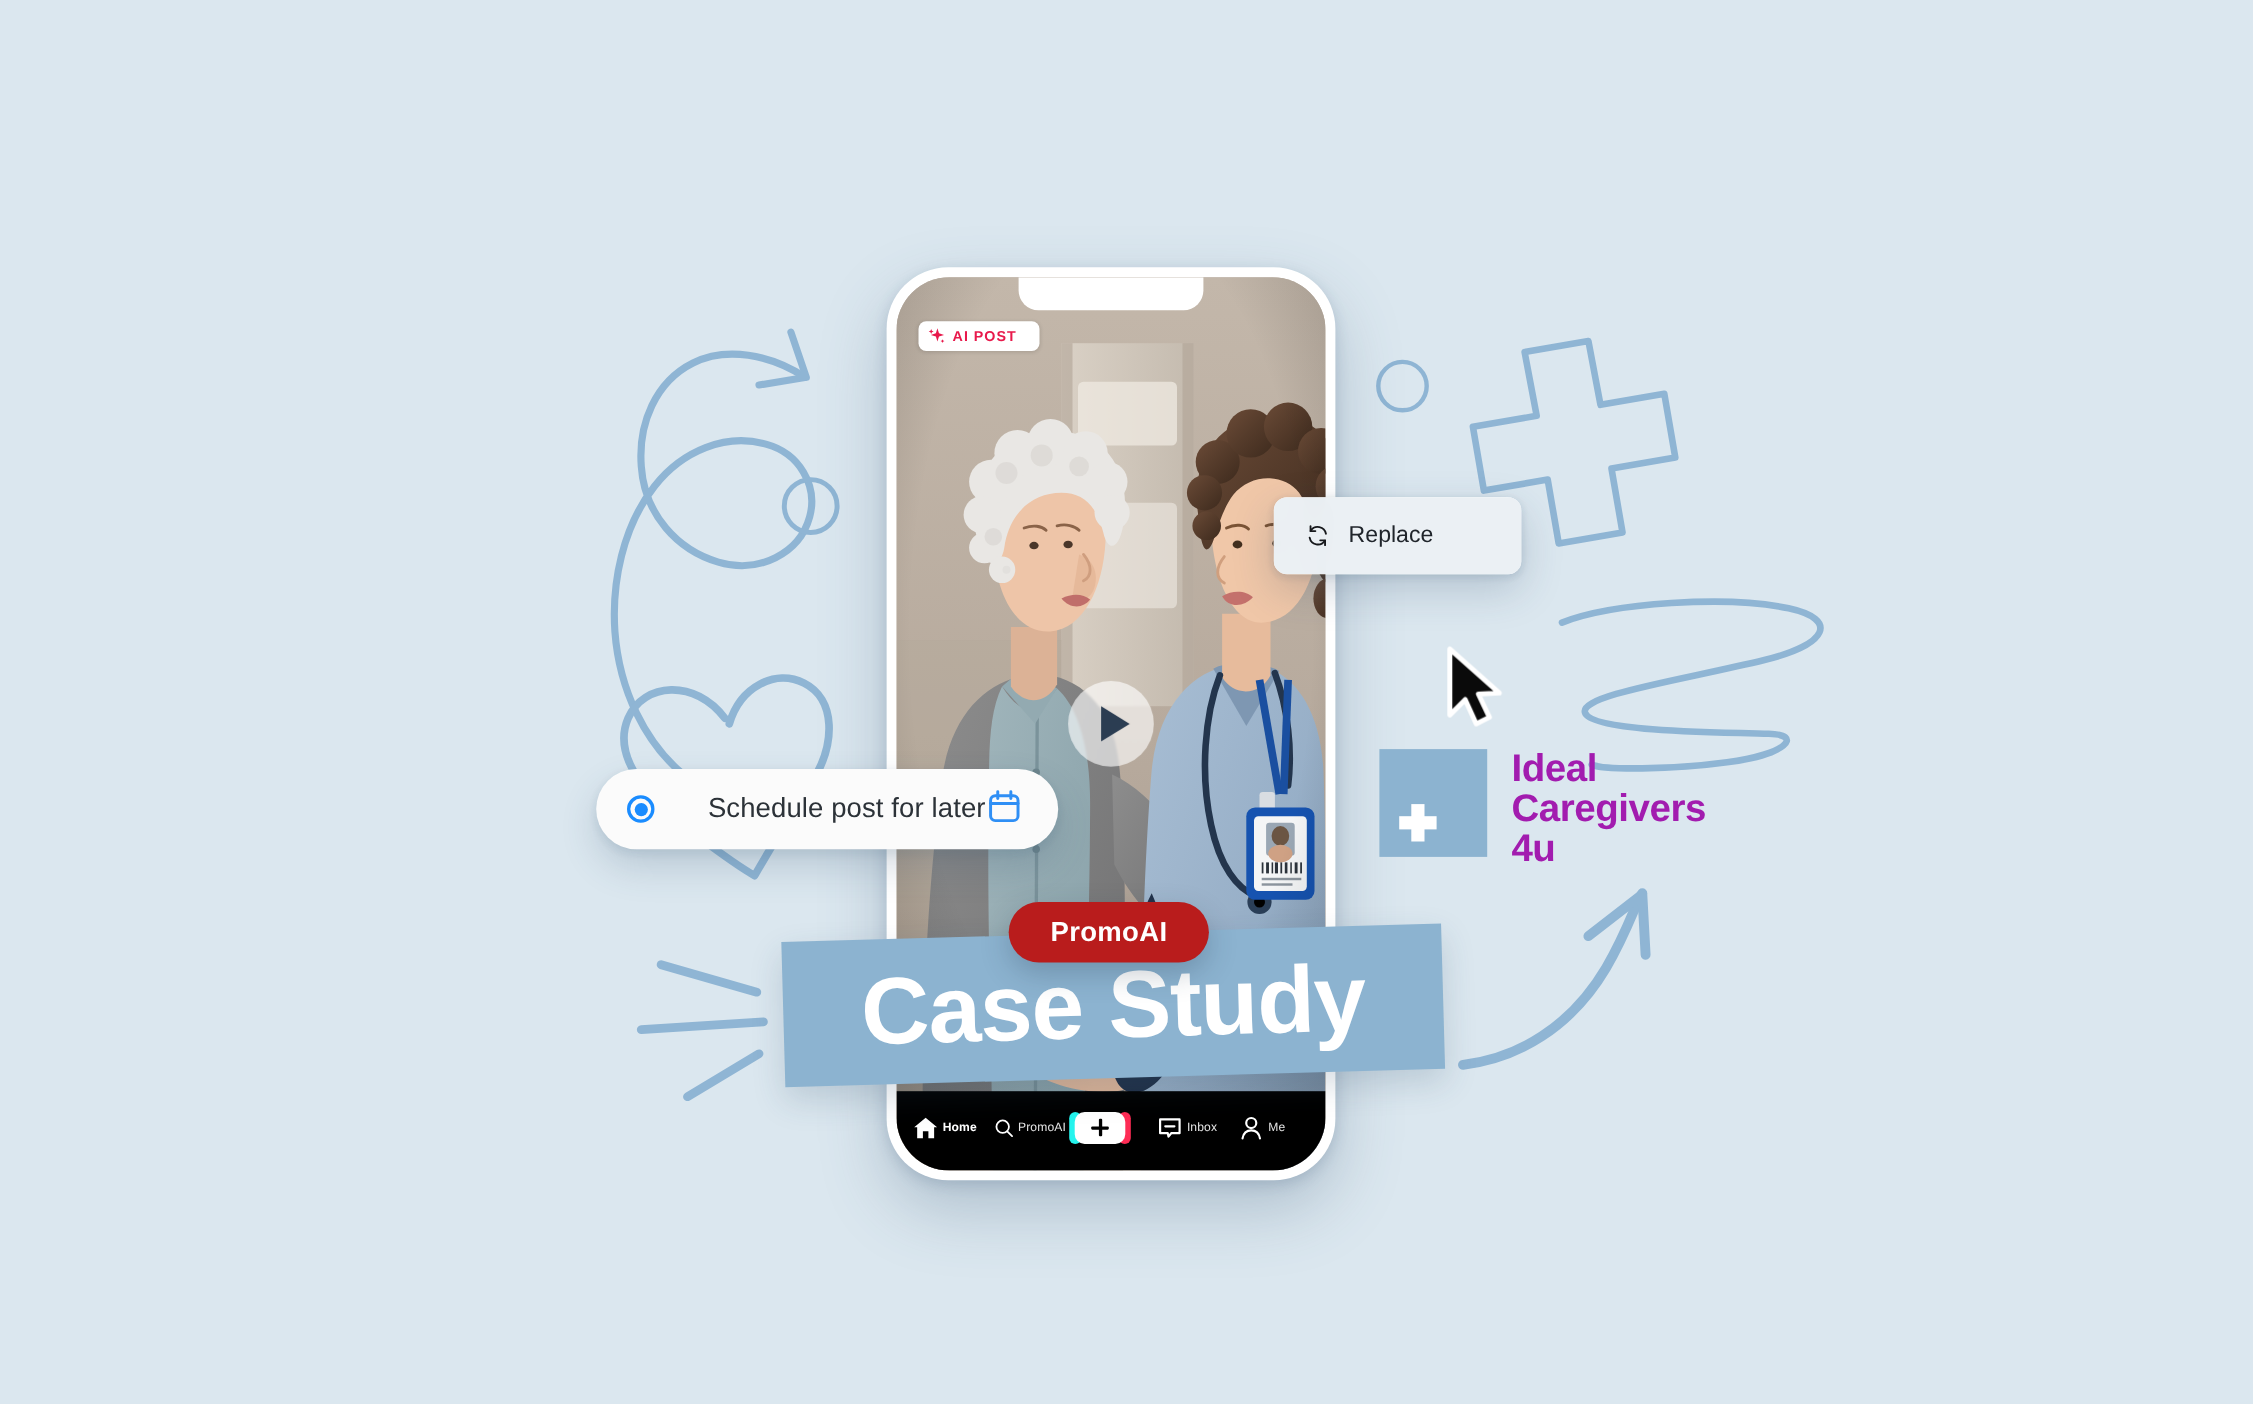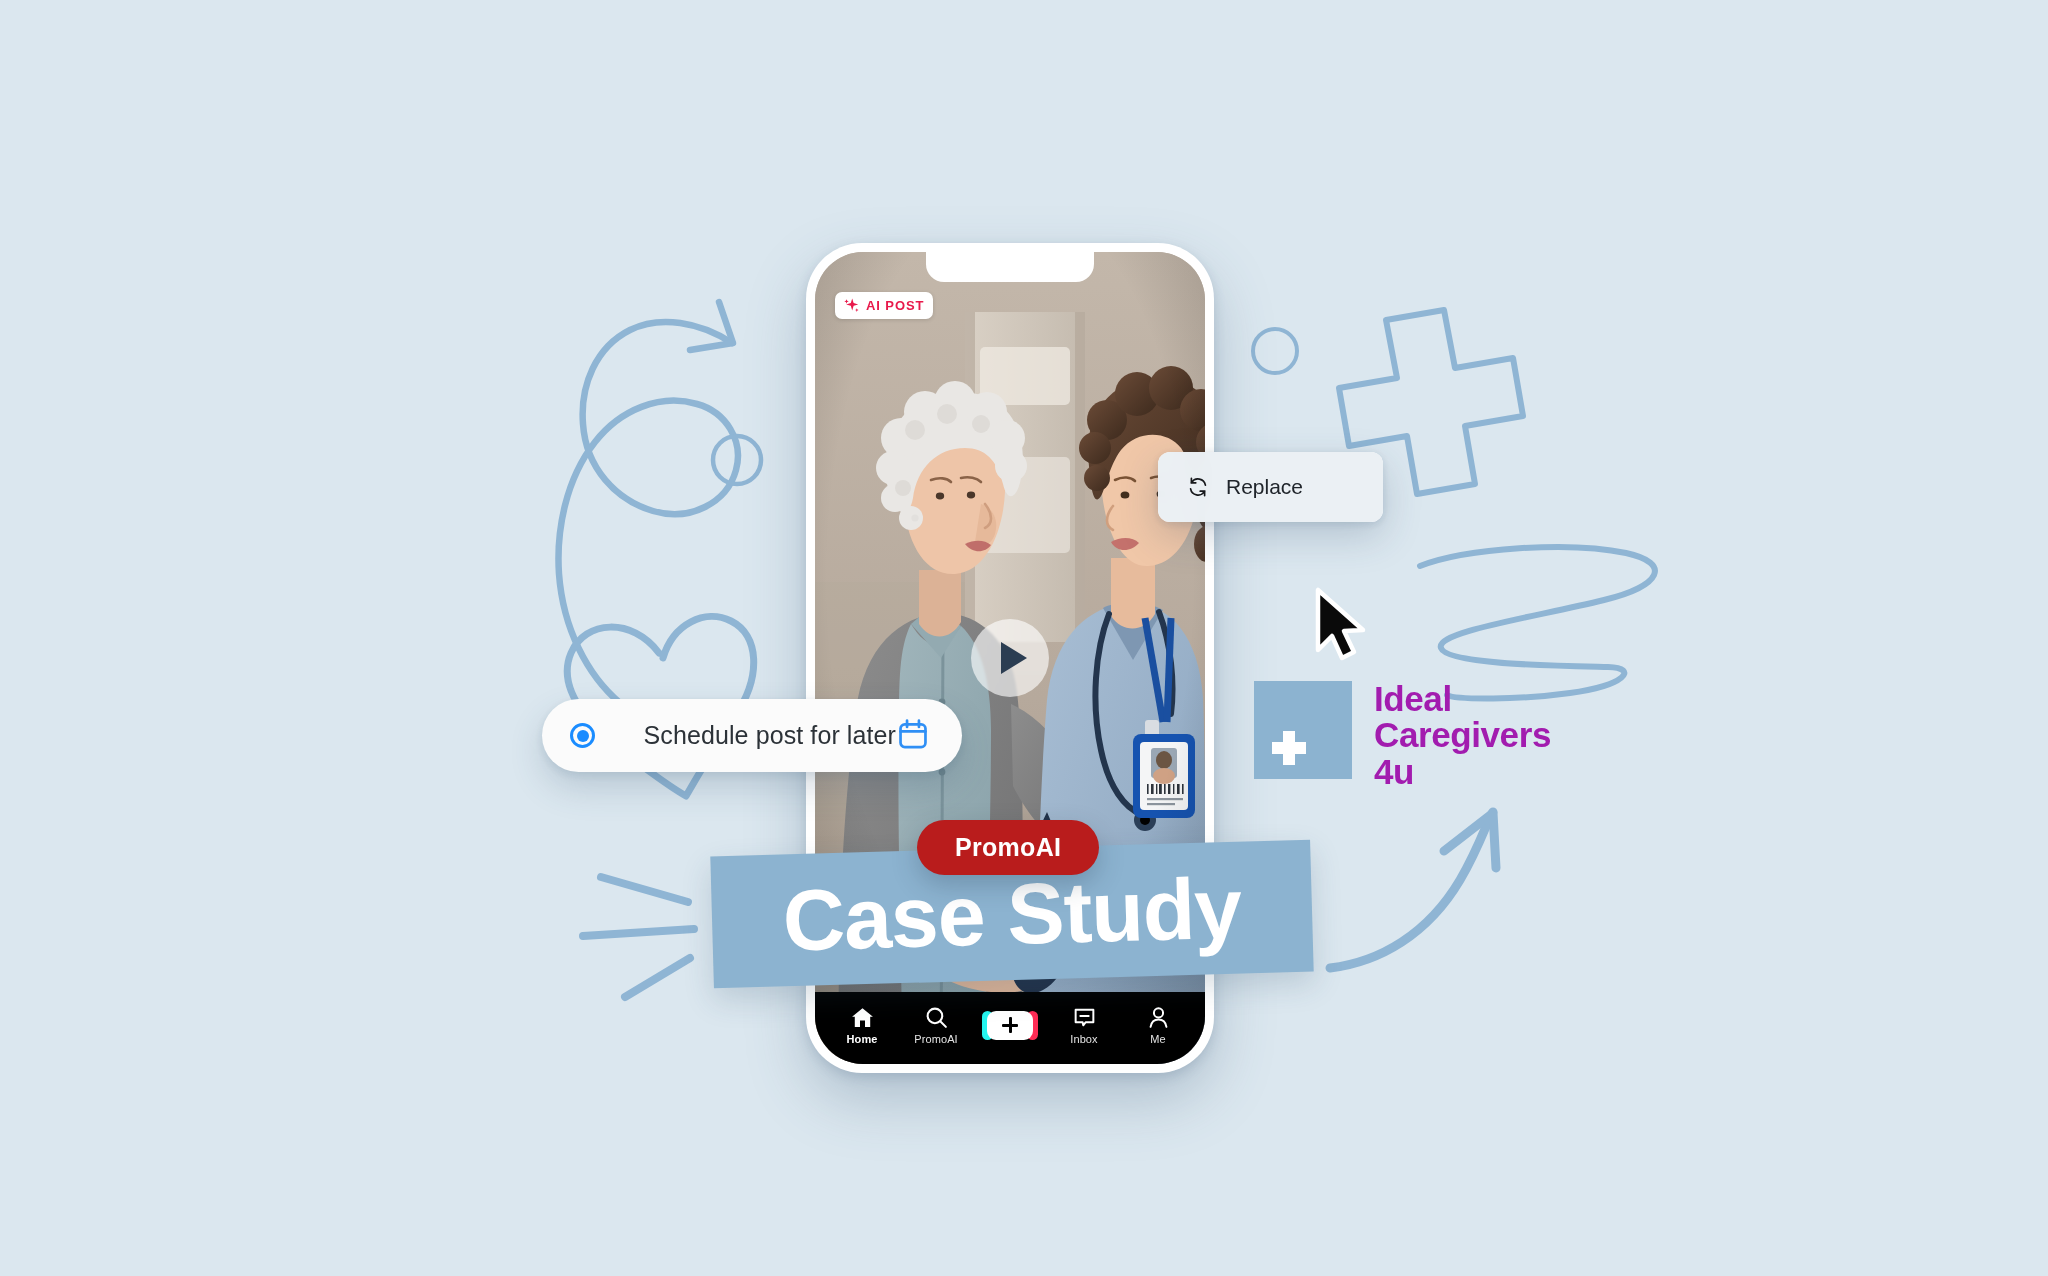--- a/index.html
+++ b/index.html
@@ -37,21 +37,21 @@
     background:#ffffff;
     border-bottom-left-radius:18px; border-bottom-right-radius:18px;
     z-index:8;
   }
   .photo { position:absolute; inset:0; }
 
   
   .ai-post {
     position:absolute; left:20px; top:40px; z-index:9;
     background:#fff; border-radius:7px;
-    padding:5px 9px 5px 8px;
+    padding:5px 21px 5px 8px;
     display:flex; align-items:center; gap:6px;
     box-shadow:0 1px 4px rgba(0,0,0,.14);
   }
   .ai-post .lbl {
     font-size:13px; font-weight:700; color:#e8194b; letter-spacing:.9px;
     font-family:"Liberation Sans", sans-serif;
   }
 
   
   .play-btn {
@@ -70,21 +70,21 @@
     margin-left:7px;
   }
 
   
   .tiktok-nav {
     position:absolute; left:0; right:0; bottom:0; height:72px;
     background:#000; z-index:9;
     display:flex; align-items:center; justify-content:space-around;
     padding:0 10px 6px;
   }
-  .nav-item { display:flex; flex-direction:column; align-items:center; gap:3px; width:66px; }
+  .nav-item { display:flex; flex-direction:row; align-items:center; gap:3px; width:66px; }
   .nav-lbl { color:#fff; font-size:11px; font-weight:600; letter-spacing:.1px; }
   .nav-lbl.dim { color:#e4e4e4; font-weight:400; }
   .plus-btn {
     width:46px; height:29px; border-radius:9px; background:#fff;
     position:relative; display:flex; align-items:center; justify-content:center;
   }
   .plus-btn:before, .plus-btn:after{
     content:""; position:absolute; top:0; width:11px; height:29px; border-radius:9px; z-index:-1;
   }
   .plus-btn:before { left:-5px; background:#25f4ee; }

